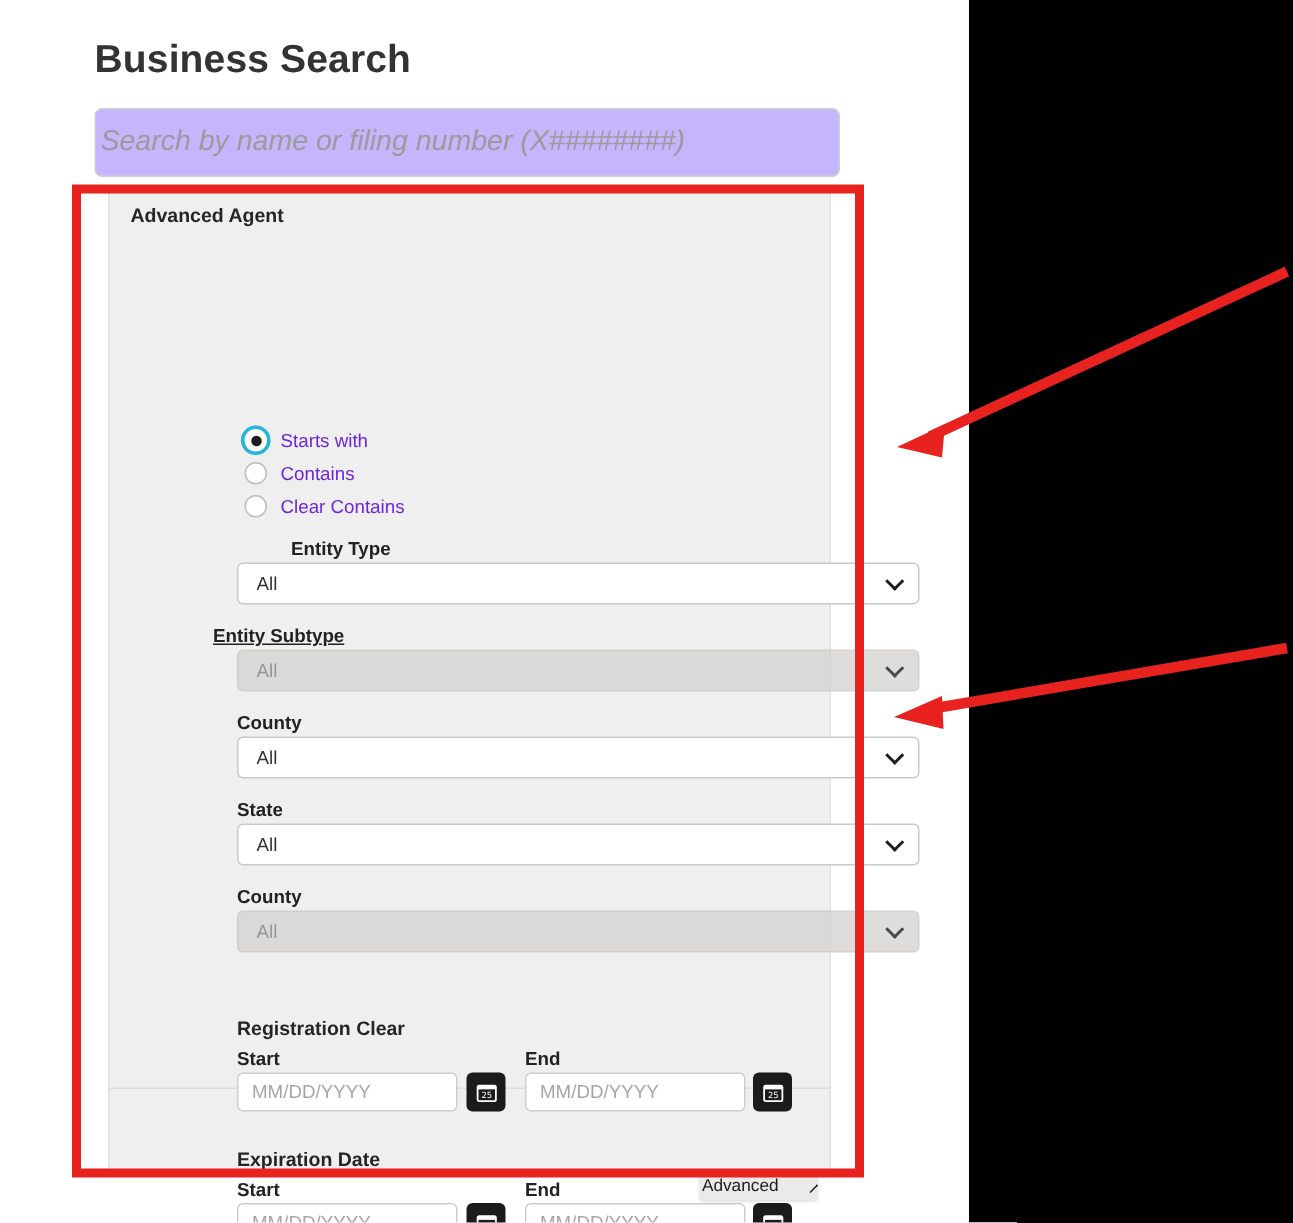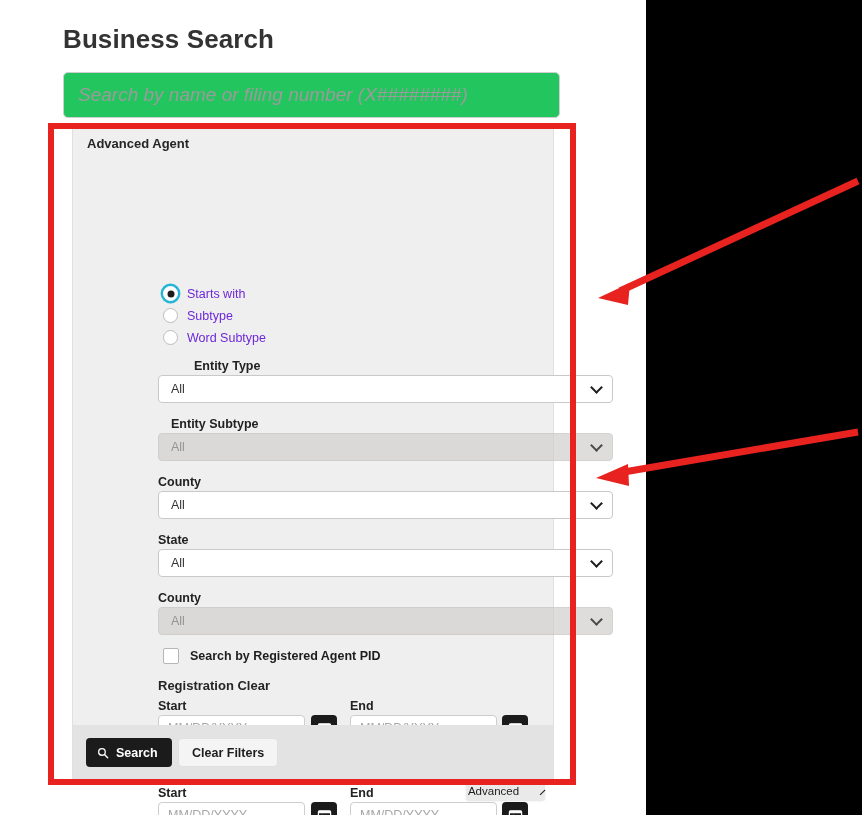--- a/index.html
+++ b/index.html
@@ -45,22 +45,22 @@
     top: 72px;
     width: 497px;
     height: 46px;
   }
   #main-search-input {
     width: 100%;
     height: 100%;
     box-sizing: border-box;
     border: 1px solid #cfcfcf;
     border-radius: 5px;
-    background: #22c55e;
-    padding: 0 14px;
+    background: #c4b5fd;
+    padding: 0 3px;
     font-family: "Liberation Sans", sans-serif;
     font-size: 19px;
     color: #333333;
     outline: none;
   }
   #main-search-input::placeholder {
     color: #9b9b9b;
     font-style: italic;
     font-size: 19px;
   }
@@ -337,34 +337,34 @@
   <div id="panel-body">
 
     <div class="sec-title" style="left:14px; top:9px;">Advanced Agent</div>
 
     <div class="radio-row" style="top:159px;">
       <span class="radio-dot checked"></span>
       <span class="radio-label">Starts with</span>
     </div>
     <div class="radio-row" style="top:181px;">
       <span class="radio-dot"></span>
-      <span class="radio-label">Subtype</span>
+      <span class="radio-label">Contains</span>
     </div>
     <div class="radio-row" style="top:203px;">
       <span class="radio-dot"></span>
-      <span class="radio-label">Word Subtype</span>
+      <span class="radio-label">Clear Contains</span>
     </div>
 
     <div class="field-label" style="left:85px; top:232px;padding-left:36px;">Entity Type</div>
     <select class="sel" style="top:248px;">
       <option>All</option>
     </select>
     <span class="chev" style="left:519px; top:256px;"></span>
 
-    <div class="field-label" style="left:98px; top:290px;">Entity Subtype</div>
+    <div class="field-label" style="left:69px; top:290px;text-decoration:underline;">Entity Subtype</div>
     <select class="sel disabled" style="top:306px;" disabled="">
       <option>All</option>
     </select>
     <span class="chev dim" style="left:519px; top:314px;"></span>
 
     <div class="field-label" style="left:85px; top:348px;">County</div>
     <select class="sel" style="top:364px;">
       <option>All</option>
     </select>
     <span class="chev" style="left:519px; top:372px;"></span>
@@ -374,24 +374,20 @@
       <option>All</option>
     </select>
     <span class="chev" style="left:519px; top:430px;"></span>
 
     <div class="field-label" style="left:85px; top:464px;">County</div>
     <select class="sel disabled" style="top:480px;" disabled="">
       <option>All</option>
     </select>
     <span class="chev dim" style="left:519px; top:488px;"></span>
 
-    <div id="agent-pid-row">
-      <span id="agent-pid-box"></span>
-      <span id="agent-pid-label">Search by Registered Agent PID</span>
-    </div>
 
     <div class="sec-title" style="left:85px; top:551px;">Registration Clear</div>
     <div class="field-label" style="left:85px; top:572px;">Start</div>
     <input class="date-input" style="left: 85px; top: 588px;" type="text" placeholder="MM/DD/YYYY">
     <button class="cal-btn" style="left:238px; top:588px;">
       <svg width="15" height="15" viewBox="0 0 16 16" aria-hidden="true">
         <rect x="1.5" y="3" width="13" height="11" rx="1.2" fill="none" stroke="#ffffff" stroke-width="1.3"></rect>
         <rect x="1.5" y="3" width="13" height="2.6" fill="#ffffff"></rect>
         <text x="8" y="12" font-family="DejaVu Sans, sans-serif" font-size="6" fill="#ffffff" text-anchor="middle">25</text>
       </svg>
@@ -423,30 +419,20 @@
     <button class="cal-btn" style="left:429px; top:675px;">
       <svg width="15" height="15" viewBox="0 0 16 16" aria-hidden="true">
         <rect x="1.5" y="3" width="13" height="11" rx="1.2" fill="none" stroke="#ffffff" stroke-width="1.3"></rect>
         <rect x="1.5" y="3" width="13" height="2.6" fill="#ffffff"></rect>
         <text x="8" y="12" font-family="DejaVu Sans, sans-serif" font-size="6" fill="#ffffff" text-anchor="middle">25</text>
       </svg>
     </button>
 
   </div>
 
-  <div id="panel-footer">
-    <button id="search-btn">
-      <svg width="12" height="12" viewBox="0 0 16 16" aria-hidden="true">
-        <circle cx="6.6" cy="6.6" r="4.4" fill="none" stroke="#ffffff" stroke-width="1.7"></circle>
-        <line x1="10" y1="10" x2="14.2" y2="14.2" stroke="#ffffff" stroke-width="1.9" stroke-linecap="round"></line>
-      </svg>
-      <span>Search</span>
-    </button>
-    <button id="clear-btn">Clear Filters</button>
-  </div>
 
 </div>
 
 <button id="advanced-toggle">
   <span>Advanced</span>
   <span class="caret-up"></span>
 </button>
 
 <svg id="annotations" viewBox="0 0 862 815" xmlns="http://www.w3.org/2000/svg">
   <rect x="51" y="126" width="522" height="656" fill="none" stroke="#E8221E" stroke-width="6"></rect>

